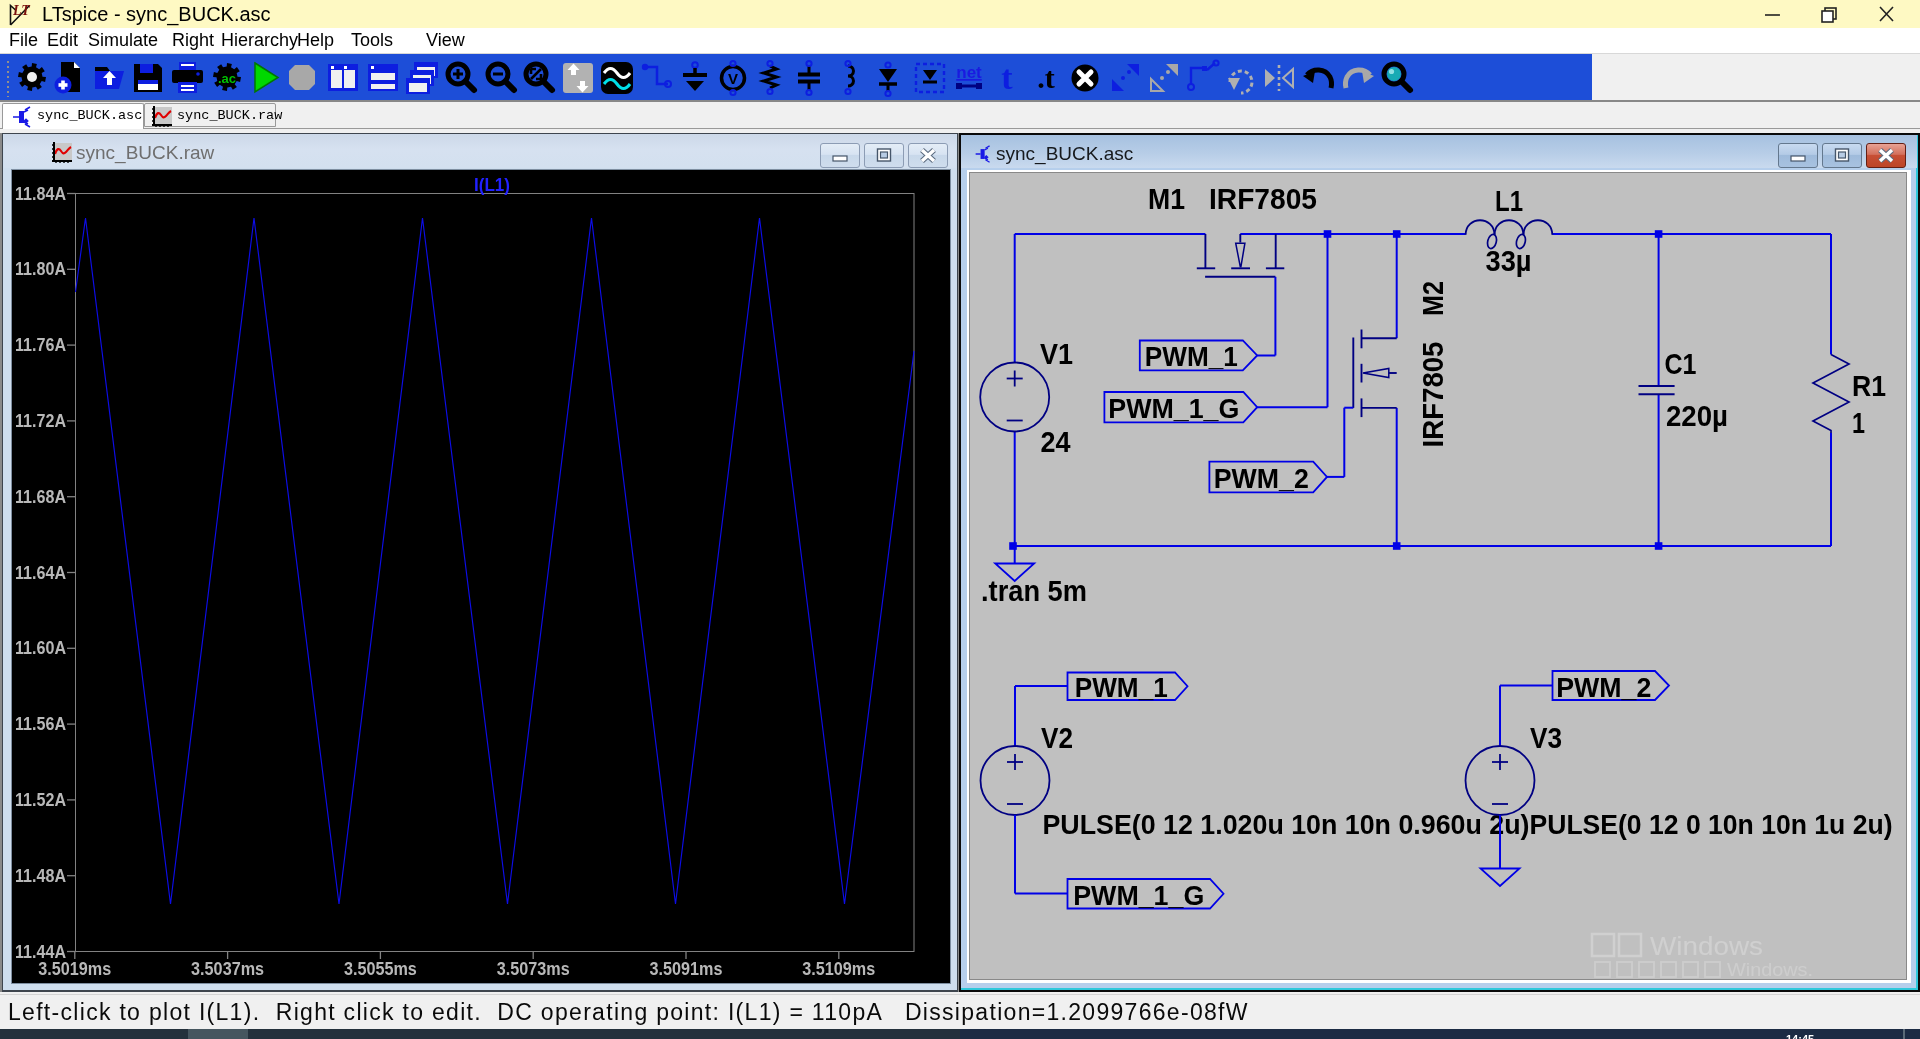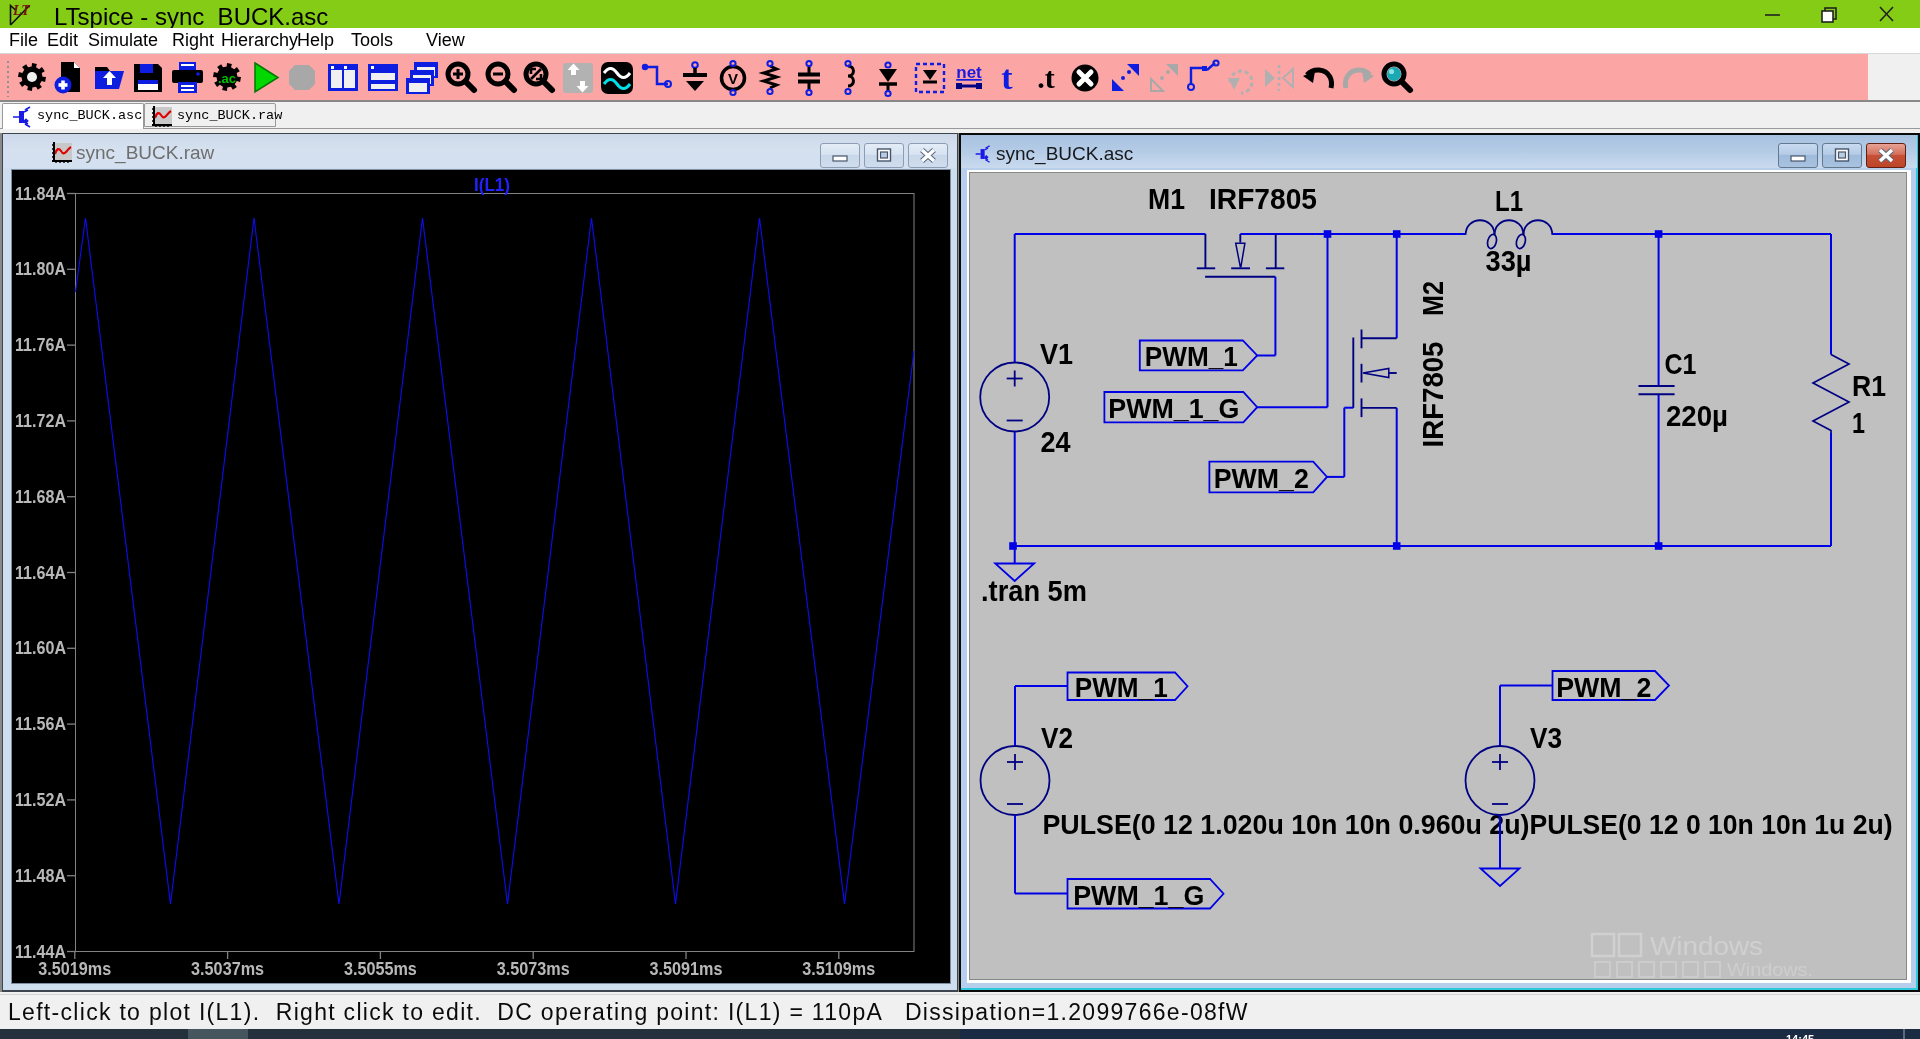--- a/index.html
+++ b/index.html
@@ -1,44 +1,44 @@
 <!DOCTYPE html>
 <html><head><meta charset="utf-8"><style>
 *{margin:0;padding:0;box-sizing:border-box}
 body{width:1920px;height:1039px;overflow:hidden;position:relative;font-family:"Liberation Sans",sans-serif;background:#f0f0f0}
 .abs{position:absolute}
 </style></head><body>
 
-<div class="abs" style="left:0;top:0;width:1920px;height:28px;background:#84cc16">
+<div class="abs" style="left:0;top:0;width:1920px;height:28px;background:#fef9c3">
   <div class="abs" style="left:8px;top:1px"><svg width="32" height="27" viewBox="0 0 32 27">
         <path d="M2.5 24 L2.5 4.5 L7.5 9 M2.5 24 L21.5 4.5" fill="none" stroke="#111" stroke-width="1.6"></path>
         <text x="5" y="13.5" font-size="14" font-weight="bold" fill="#7a100c" font-family="Liberation Serif" font-style="italic">LT</text>
       </svg></div>
-  <div class="abs" style="left:54px;top:3px;font-size:24px;color:#000">LTspice - sync_BUCK.asc</div>
+  <div class="abs" style="left:42px;top:3px;font-size:20px;color:#000">LTspice - sync_BUCK.asc</div>
   <svg class="abs" style="left:1740px;top:0" width="180" height="28" viewBox="0 0 180 28">
     <line x1="25" y1="15" x2="40" y2="15" stroke="#222" stroke-width="1.6"></line>
     <rect x="85" y="8" width="11" height="11" fill="none" stroke="#222" stroke-width="1.6"></rect>
       <rect x="82" y="11" width="11" height="11" fill="#fff" stroke="#222" stroke-width="1.6"></rect>
     <path d="M140 7 L153 21 M153 7 L140 21" stroke="#222" stroke-width="1.6"></path>
   </svg>
 </div>
 
 <div class="abs" style="left:0;top:28px;width:1920px;height:25px;background:#fff;font-size:18px;color:#000">
   <span class="abs" style="left:9px;top:2px">File</span>
     <span class="abs" style="left:47px;top:2px">Edit</span>
   <span class="abs" style="left:88px;top:2px">Simulate</span>
     <span class="abs" style="left:172px;top:2px">Right</span>
   <span class="abs" style="left:221px;top:2px">Hierarchy</span>
     <span class="abs" style="left:297px;top:2px">Help</span>
   <span class="abs" style="left:351px;top:2px">Tools</span>
     <span class="abs" style="left:426px;top:2px">View</span>
 </div>
 <div class="abs" style="left:0;top:53px;width:1920px;height:1px;background:#d8d8d8"></div>
 
-<div class="abs" style="left:0;top:54px;width:1868px;height:47px;background:#fca5a5">
+<div class="abs" style="left:0;top:54px;width:1592px;height:47px;background:#1d4ed8">
     <div style="position:absolute;left:7px;top:7px;width:2px;height:36px;background-image:repeating-linear-gradient(#909090 0 2px,transparent 2px 5px)"></div>
     <svg style="position:absolute;left:12px;top:4px" width="40" height="40" viewBox="0 0 40 40">
       <polygon points="20.0,5.0 24.9,5.9 24.0,9.3 27.2,11.3 29.9,9.1 32.8,13.2 29.7,15.0 30.5,18.7 34.0,19.0 33.1,23.9 29.7,23.0 27.7,26.2 29.9,28.9 25.8,31.8 24.0,28.7 20.3,29.5 20.0,33.0 15.1,32.1 16.0,28.7 12.8,26.7 10.1,28.9 7.2,24.8 10.3,23.0 9.5,19.3 6.0,19.0 6.9,14.1 10.3,15.0 12.3,11.8 10.1,9.1 14.2,6.2 16.0,9.3 19.7,8.5" fill="#000"></polygon>
       <circle cx="20" cy="19" r="5" fill="#f0f0f0"></circle>
     </svg>
     <svg style="position:absolute;left:50px;top:4px" width="40" height="40" viewBox="0 0 40 40">
       <path d="M11 4 h13 l6 6 v24 h-19 z" fill="#000"></path>
       <path d="M24 4 l6 6 h-6 z" fill="#fff"></path>
       <circle cx="13" cy="27" r="8.5" fill="#0d1ee0"></circle>
       <rect x="8.5" y="25.2" width="9" height="3.6" fill="#fff"></rect>

